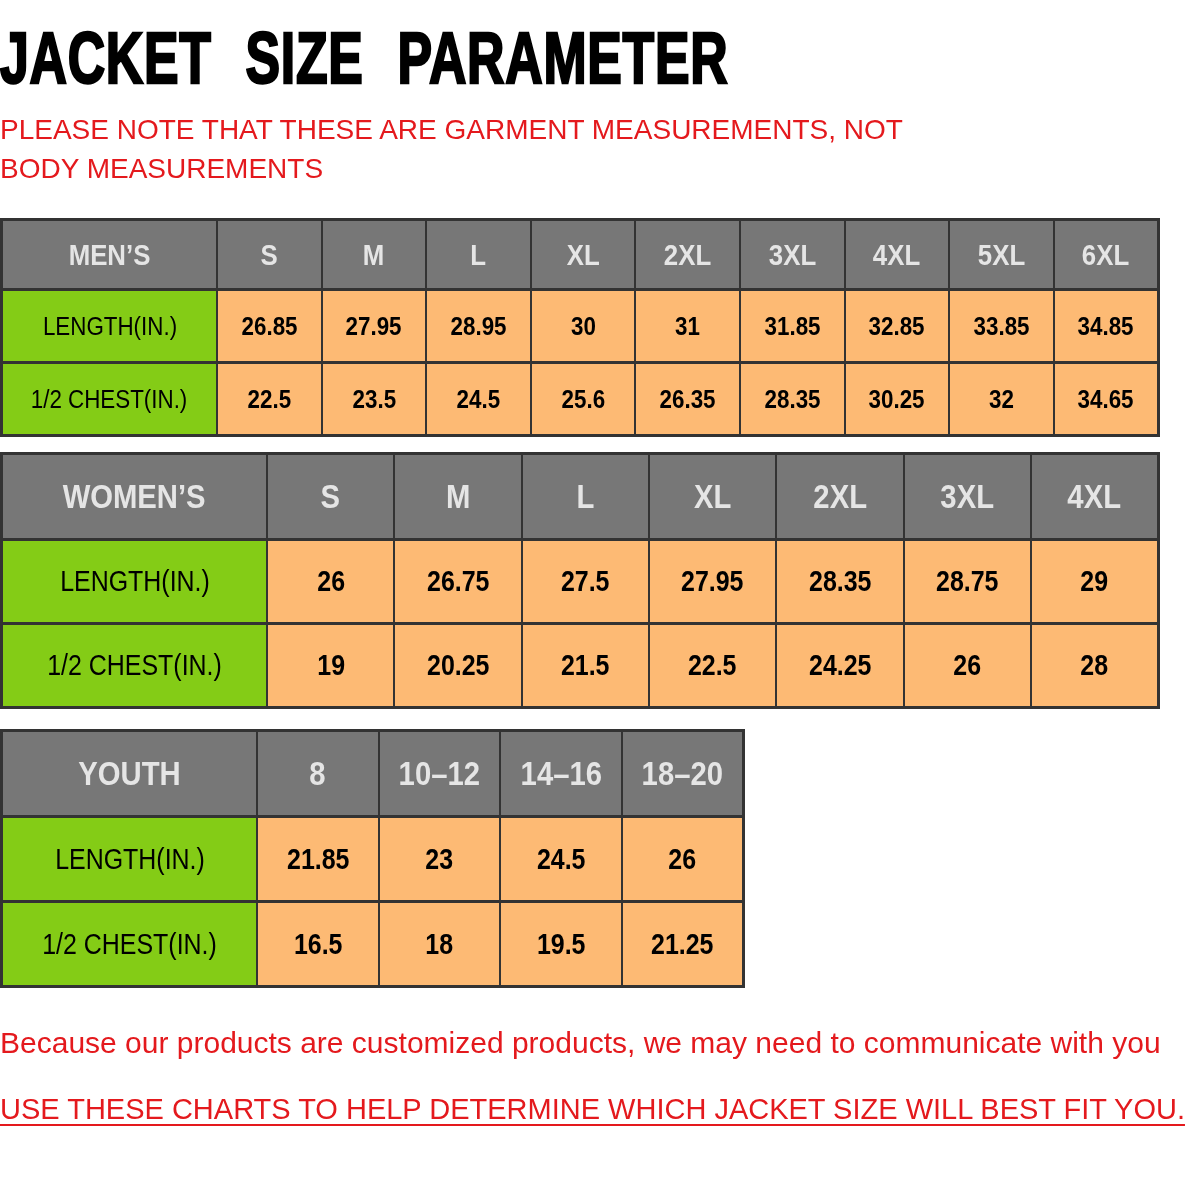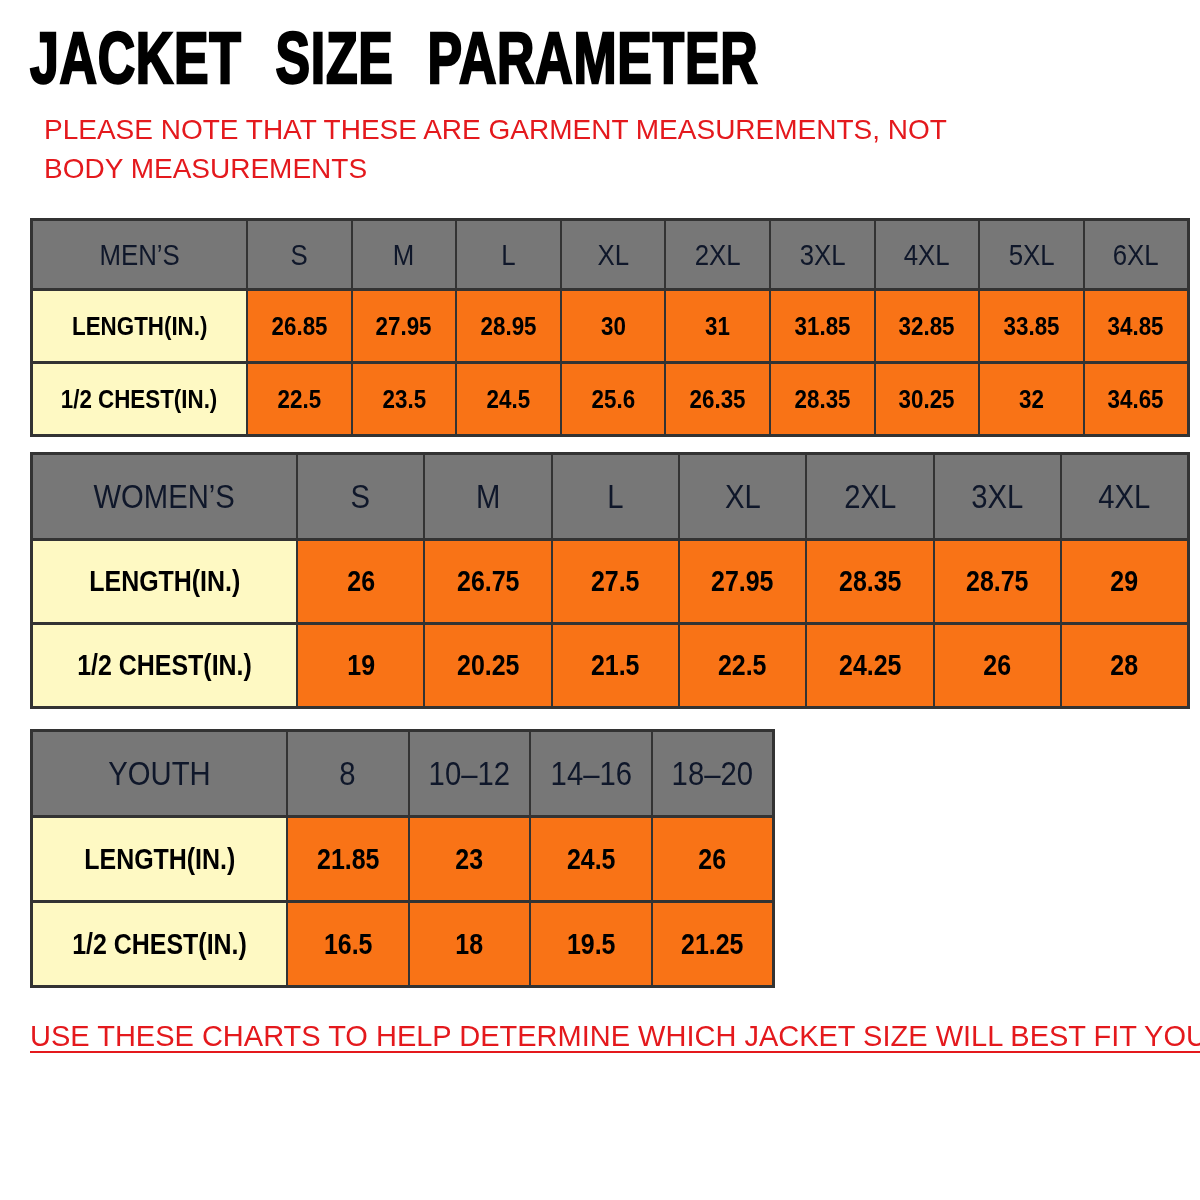--- a/index.html
+++ b/index.html
@@ -6,50 +6,50 @@
     --red:#e4191d;
     --gray:#777777;
     --border:#333333;
   }
   html,body{margin:0;padding:0;background:#ffffff;}
   body{
     width:1200px;height:1200px;overflow:hidden;
     font-family:"Liberation Sans", sans-serif;
     color:#000;
   }
-  .page{position:relative;width:1200px;height:1200px;padding-left:30px;box-sizing:border-box;}
+  .page{position:relative;width:1200px;height:1200px;box-sizing:border-box;}
 
   .title{
     margin:0;padding-top:26px;
     font-size:72px;line-height:64px;font-weight:700;
     letter-spacing:1px;word-spacing:26px;white-space:nowrap;
     transform:scaleX(0.72);transform-origin:0 0;
     -webkit-text-stroke:2.5px #000;
     width:1600px;
   }
   .note{
     margin-top:20px;width:910px;
     color:var(--red);
-    font-size:28px;line-height:1.4;font-weight:400;margin-left:14px;
+    font-size:28px;line-height:1.4;font-weight:400;
   }
 
   table{
     border-collapse:collapse;table-layout:fixed;
     border:3px solid var(--border);
     margin-top:30px;
   }
   th,td{
     border:2px solid var(--border);
     text-align:center;vertical-align:middle;
     padding:0;overflow:hidden;white-space:nowrap;
   }
   tbody th,tbody td{border-top:3px solid var(--border);}
-  thead th{background:var(--gray);color:#0f172a;font-weight:400;}
-  tbody th{font-weight:700;background:#fef9c3;}
-  tbody td{font-weight:700;background:#f97316;}
+  thead th{background:var(--gray);color:#e5e5e5;font-weight:700;}
+  tbody th{font-weight:400;background:#84cc16;}
+  tbody td{font-weight:700;background:#fdba74;}
   .ct{display:inline-block;transform:scaleX(0.86);}
 
   
   .tbl-mens{width:1160px;}
   .tbl-mens thead tr{height:70px;}
   .tbl-mens tbody tr{height:73px;}
   .tbl-mens thead th{font-size:30px;}
   .tbl-mens tbody th,.tbl-mens tbody td{font-size:26px;}
   .tbl-mens th:first-child,.tbl-mens td:first-child{width:213px;}
 
@@ -193,17 +193,18 @@
           <th><span class="ct">1/2 CHEST(IN.)</span></th>
           <td><span class="ct">16.5</span></td>
           <td><span class="ct">18</span></td>
           <td><span class="ct">19.5</span></td>
           <td><span class="ct">21.25</span></td>
         </tr>
       </tbody>
     </table>
 
   <div class="footer-para">
+    <div>Because our products are customized products, we may need to communicate with you</div>
   </div>
 
   <div class="footer-underline">USE THESE CHARTS TO HELP DETERMINE WHICH JACKET SIZE WILL BEST FIT YOU.</div>
 
 </div>
 
 </body></html>

